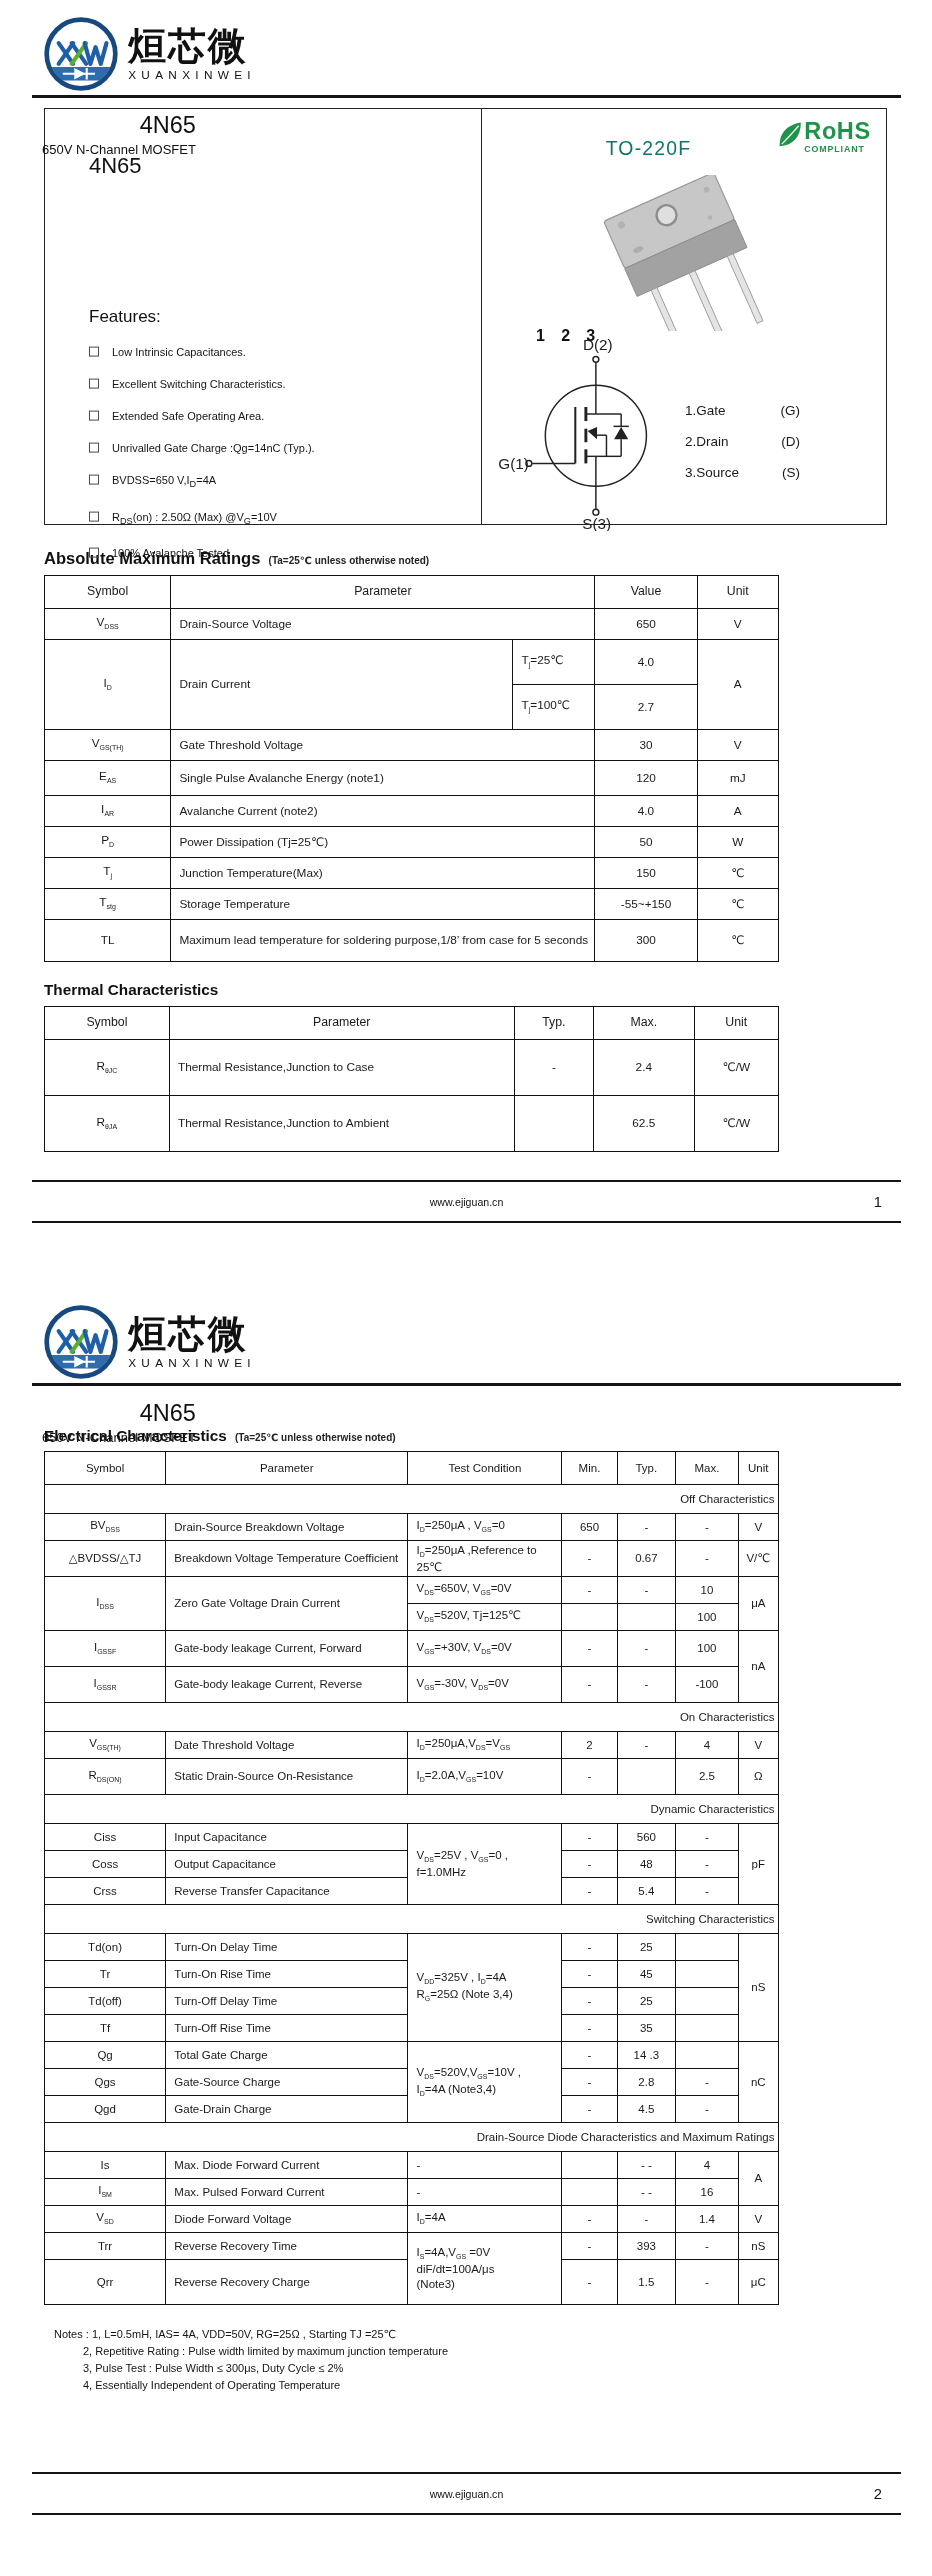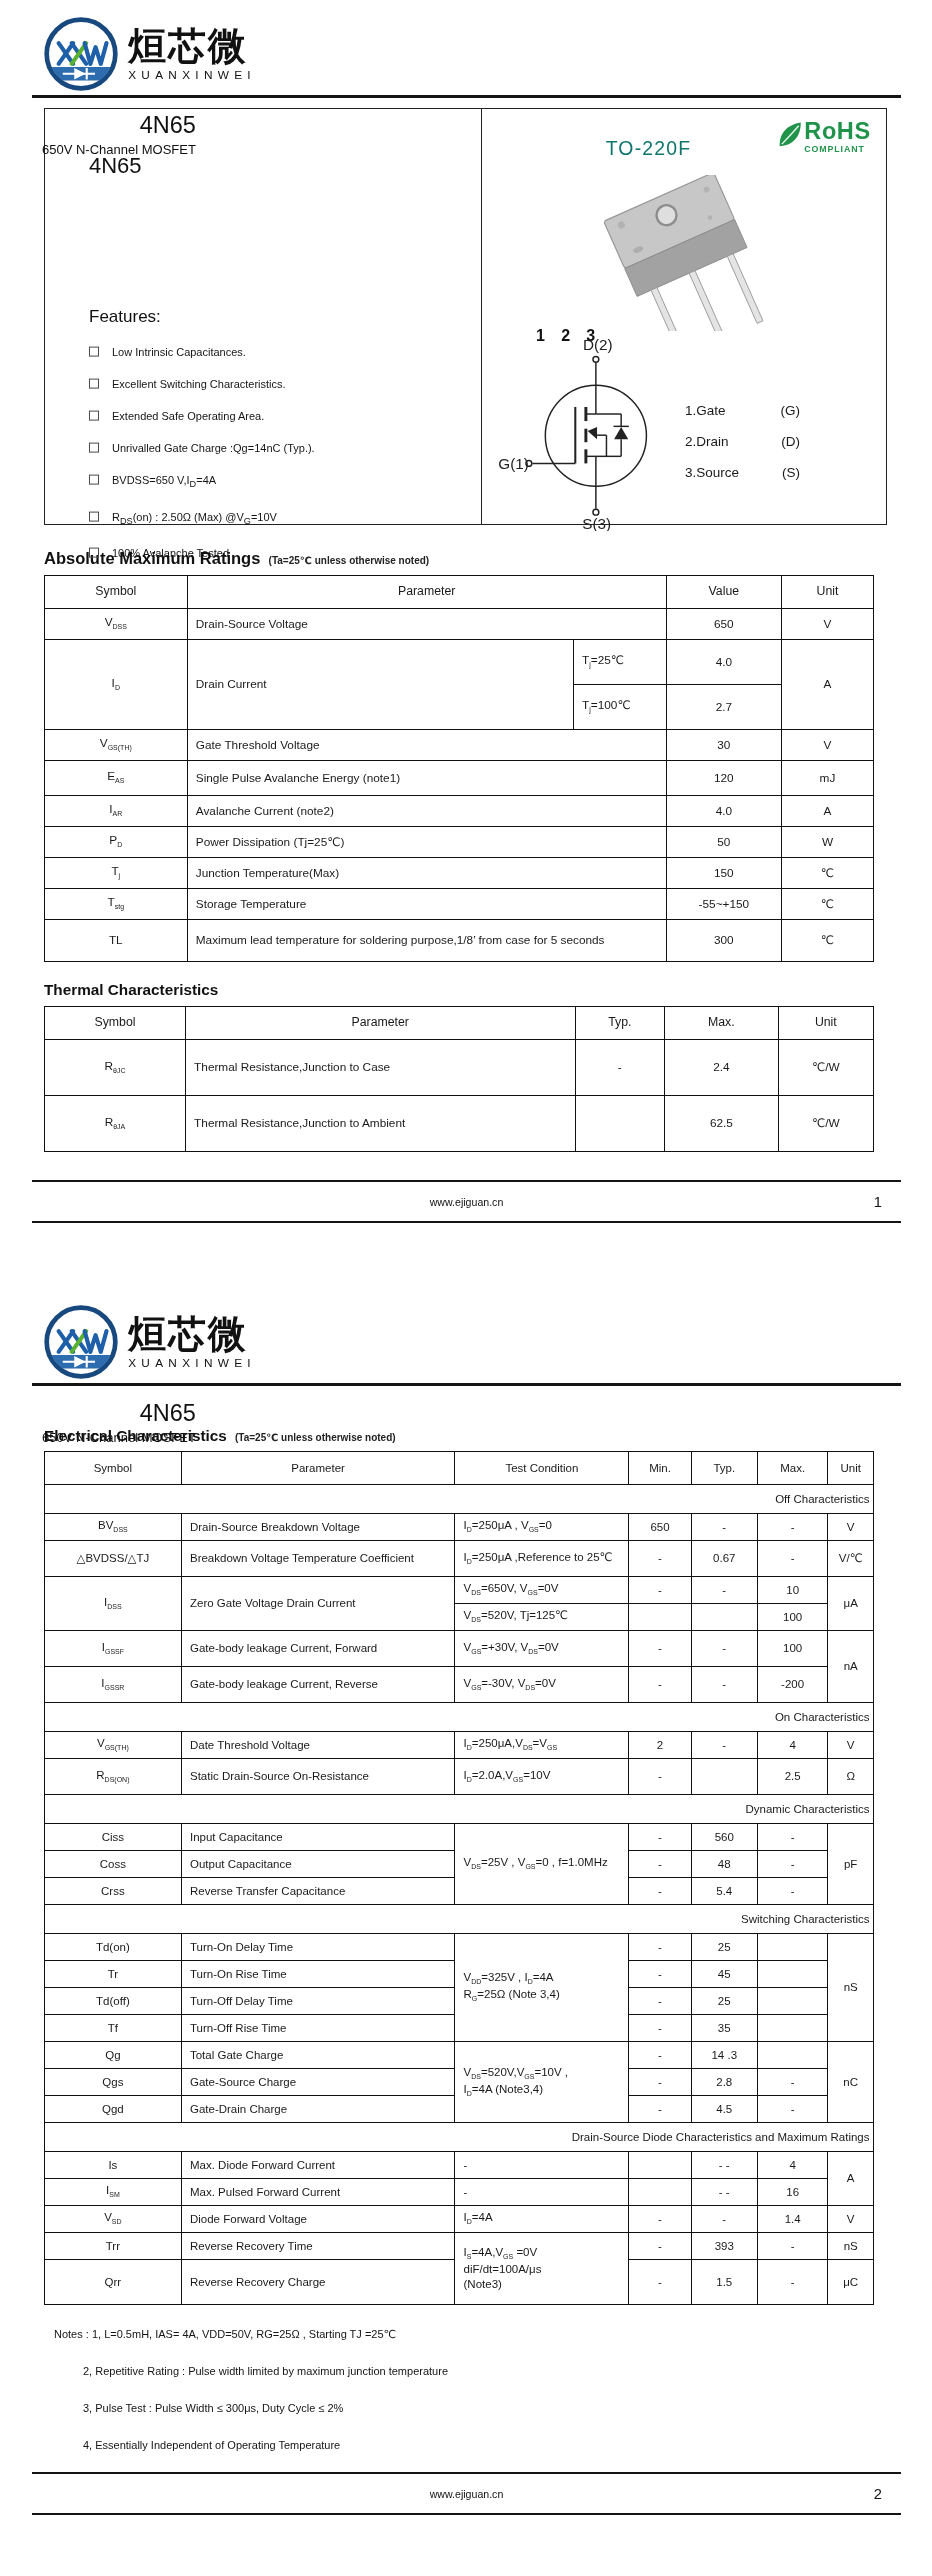--- a/index.html
+++ b/index.html
@@ -44,38 +44,38 @@
   .mos-sym { position:absolute; top:228px; left:10.6px; }
   .legend { position:absolute; left:203px; top:294px; width:115px; display:flex; flex-direction:column; gap:16px; }
   .legend-row { display:flex; justify-content:space-between; font-size:13.5px; color:#1a1a1a; }
 
   
   .sec-h { margin:23.5px 0 0 44px; font-size:16.5px; color:#111; }
   .sec-h .sub { font-size:10px; color:#222; margin-left:8.2px; }
   .sec-h2 { margin:19px 0 0 44px; font-size:15.3px; color:#111; }
 
   
-  table.ds { border-collapse:collapse; table-layout:fixed; width:830px; margin:7px 0 0 44px; border:1.8px solid #111; }
+  table.ds { border-collapse:collapse; table-layout:fixed; width:735px; margin:7px 0 0 44px; border:1.8px solid #111; }
   .ds th, .ds td { border:1.2px solid #111; font-size:11.8px; text-align:center; vertical-align:middle; padding:1.8px 3.5px; height:31px; line-height:1.25; color:#1a1a1a; overflow:hidden; }
   .ds th { font-weight:normal; font-size:12.3px; height:33px; }
   .ds td.pl, .ds th.pl { text-align:left; padding-left:8.2px; }
   .ds sub { font-size:7px; }
   .ds tr.h46 td { height:27px; }
   .ds tr.h60 td { height:35px; }
   .ds tr.h62 td { height:36px; }
   .ds tr.h72 td { height:42px; }
   .ds tr.h76 td { height:45px; }
   .ds tr.h95 td { height:56px; }
   .ds tr.sect td { text-align:right; padding-left:5.9px; font-size:12px; height:29px; }
   table#elec-table th, table#elec-table td { font-size:11.5px; }
   table#elec-table { margin-top:5.9px; }
 
   
   .notes { margin:21px 0 0 54px; font-size:11px; line-height:17px; color:#151515; }
-  .notes .nline { padding-left:29px;margin-top:20px; }
+  .notes .nline { padding-left:29px; }
   .notes .nline.first { padding-left:0; }
 
   
   .pgfoot { position:absolute; left:32px; right:32px; bottom:65px; height:43px; border-top:2.4px solid #141414; border-bottom:2.4px solid #141414; display:flex; align-items:center; justify-content:center; }
   .foot-site { font-size:10.6px; color:#111; }
   .foot-num { position:absolute; right:19px; font-size:14.7px; color:#111; }
 </style>
 </head>
 <body>
 
@@ -461,21 +461,21 @@
             <td>-</td>
             <td>100</td>
             <td rowspan="2">nA</td>
           </tr>
           <tr class="h62">
             <td>I<sub>GSSR</sub></td>
             <td class="pl">Gate-body leakage Current, Reverse</td>
             <td class="pl">V<sub>GS</sub>=-30V, V<sub>DS</sub>=0V</td>
             <td>-</td>
             <td>-</td>
-            <td>-200</td>
+            <td>-100</td>
           </tr>
           <tr class="sect">
             <td colspan="7">On Characteristics</td>
           </tr>
           <tr class="h46">
             <td>V<sub>GS(TH)</sub></td>
             <td class="pl">Date Threshold Voltage</td>
             <td class="pl">I<sub>D</sub>=250μA,V<sub>DS</sub>=V<sub>GS</sub></td>
             <td>2</td>
             <td>-</td>

